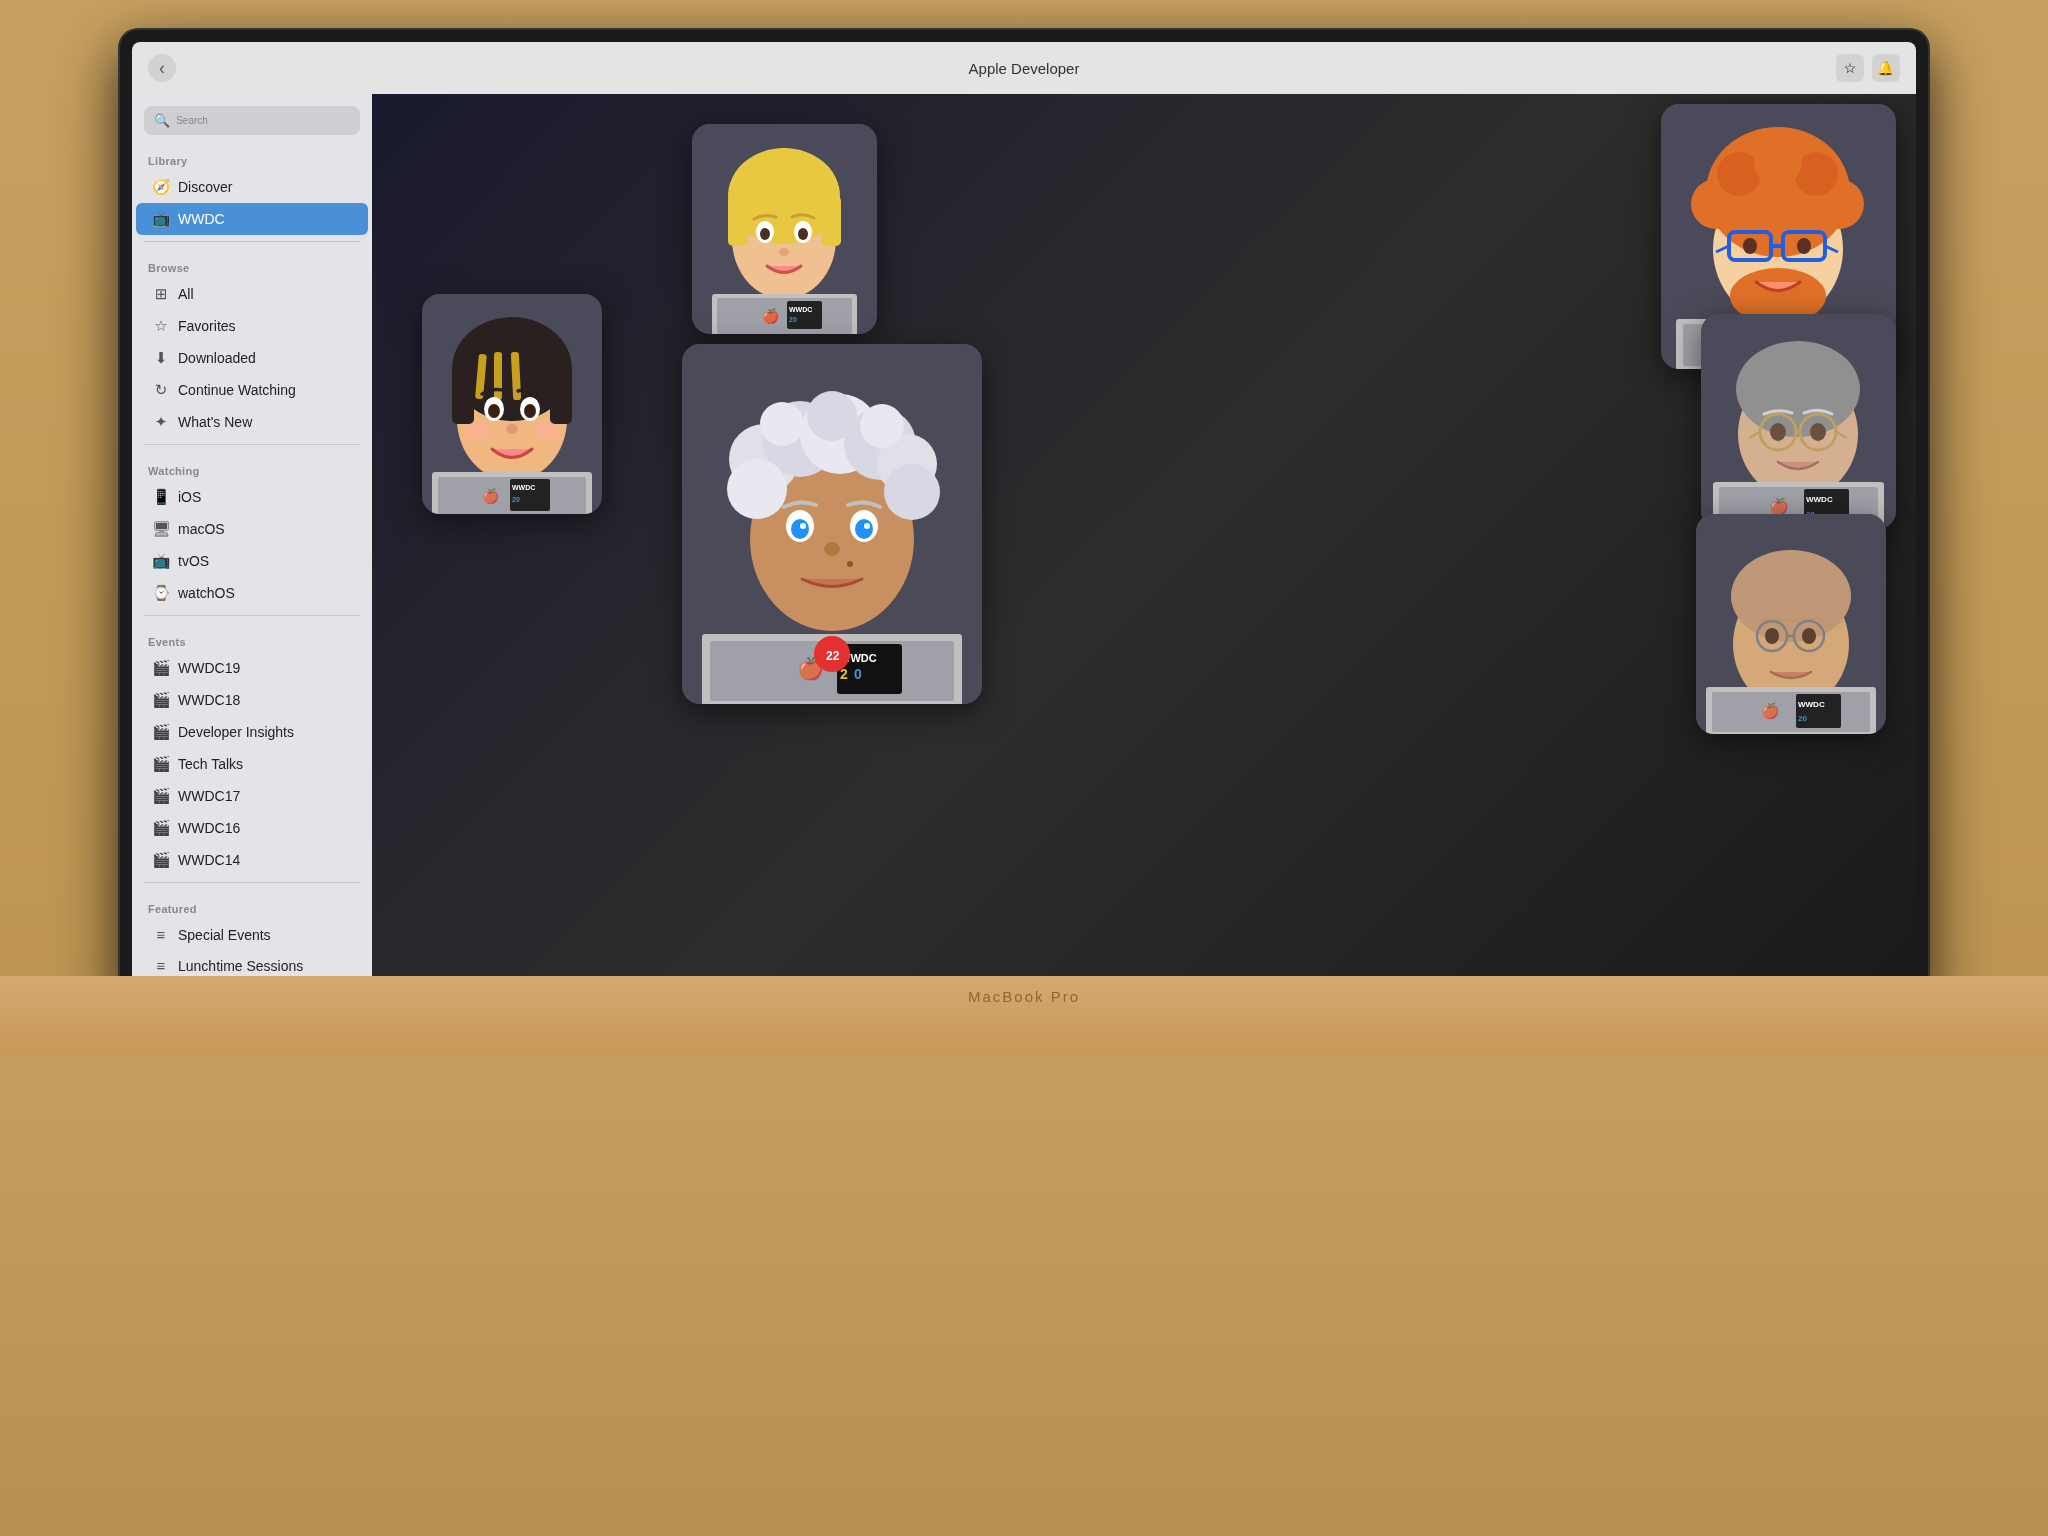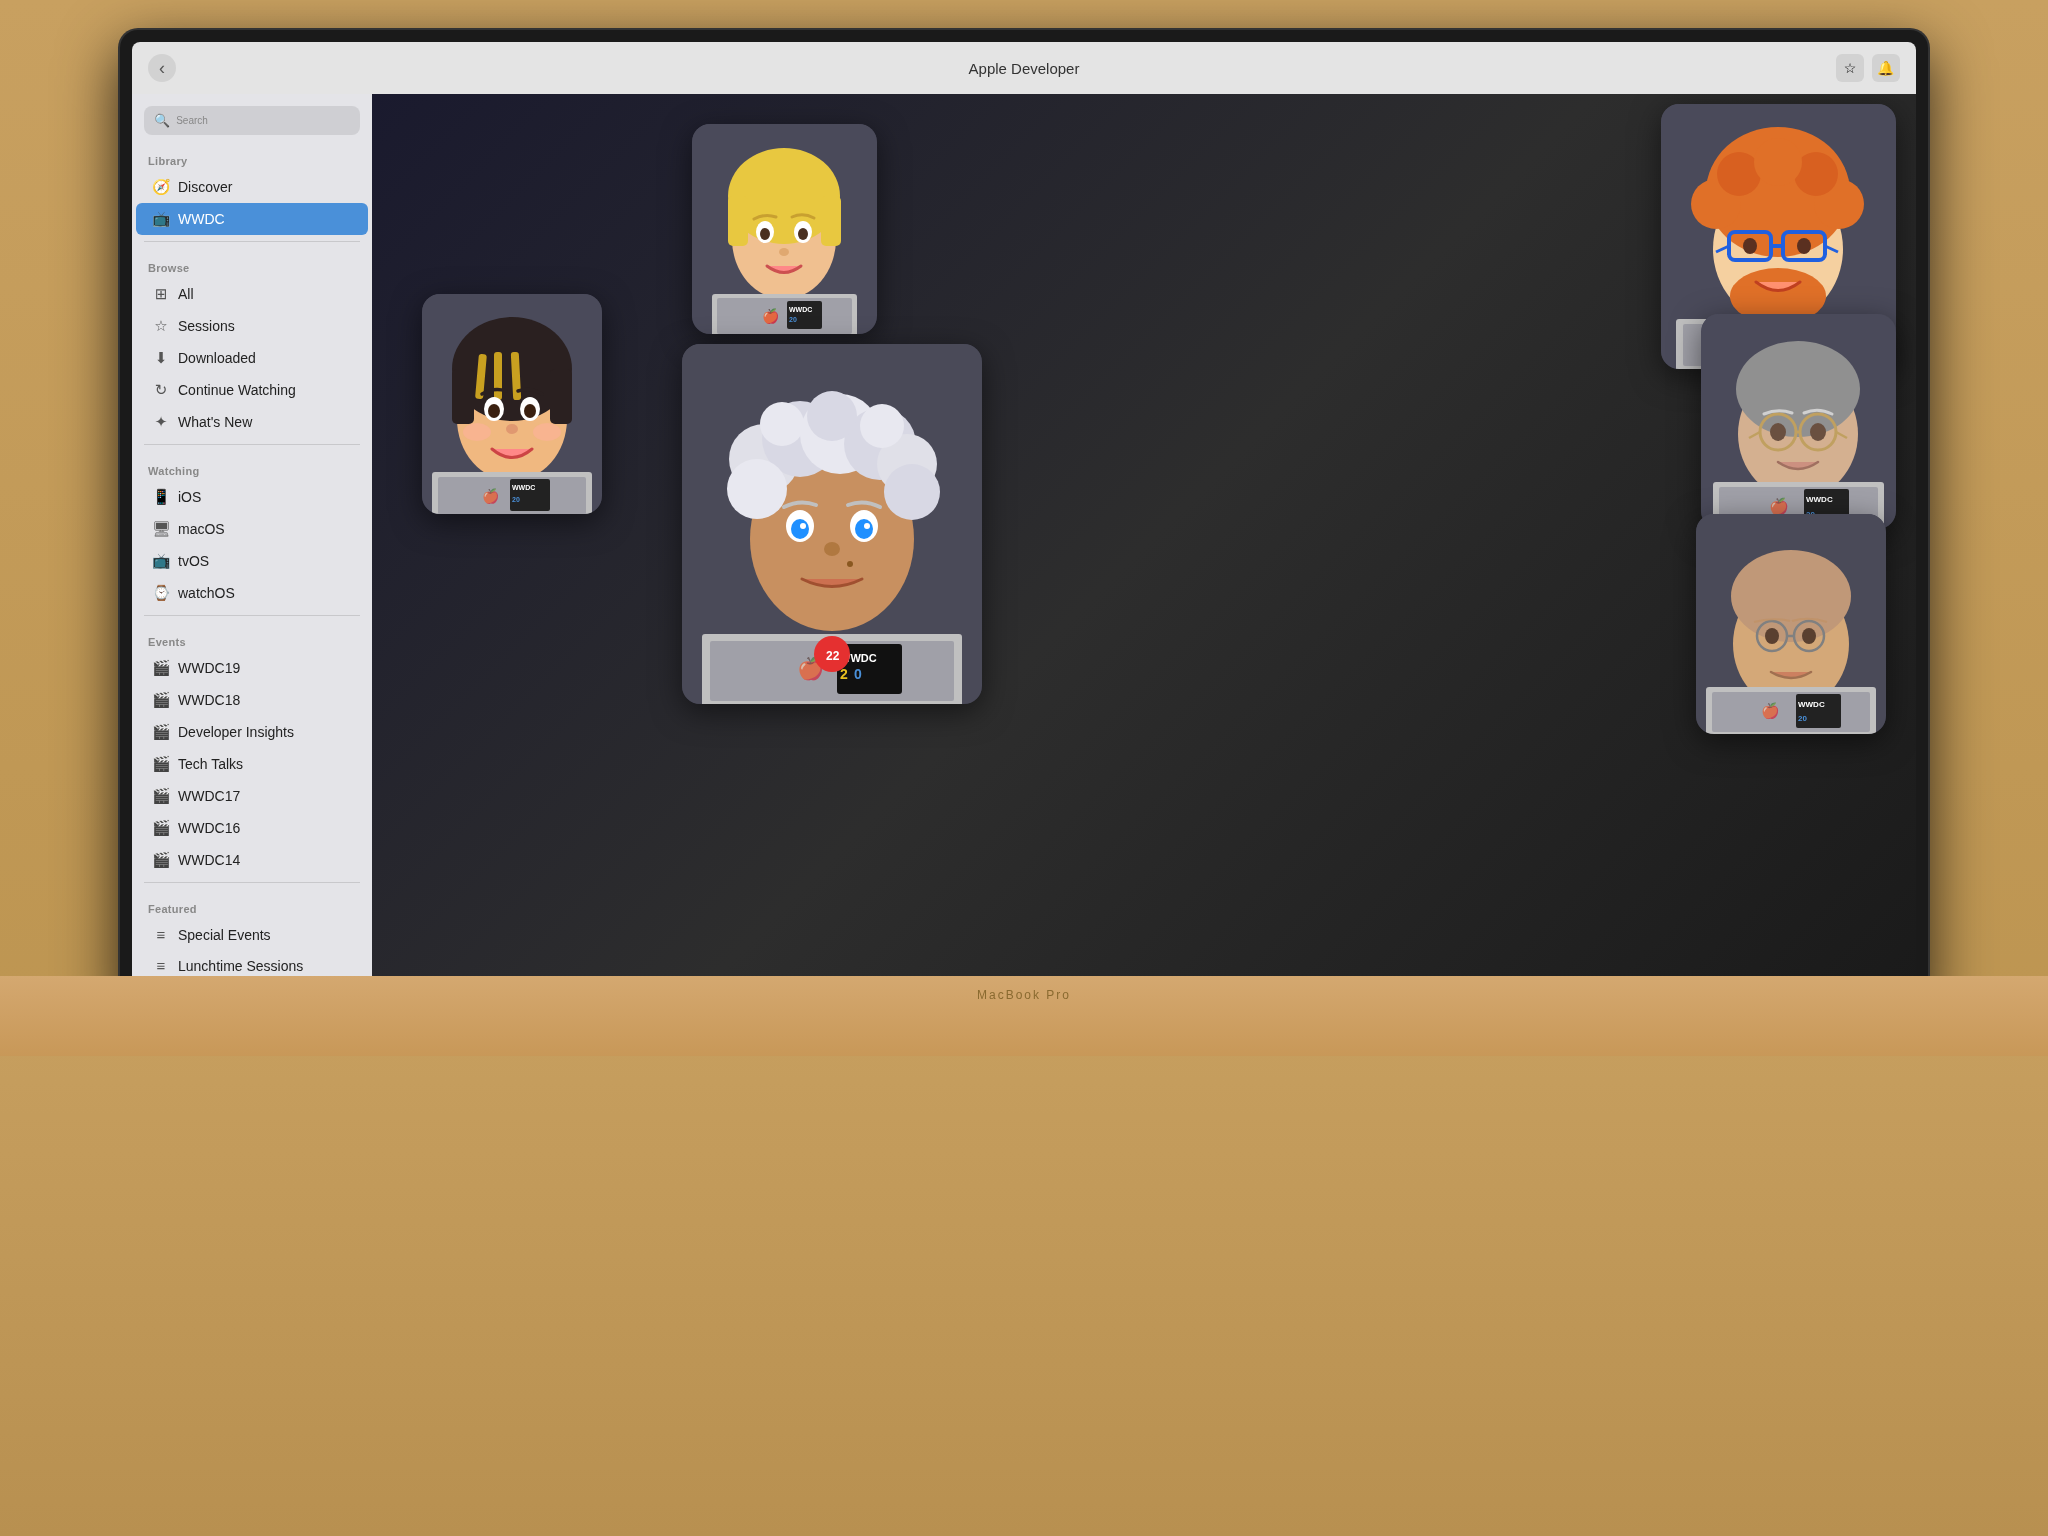--- a/index.html
+++ b/index.html
@@ -227,21 +227,21 @@
       height: 80px;
       background: linear-gradient(180deg, #d4a870 0%, #c89858 100%);
     }
 
     .macbook-label {
       position: absolute;
       top: 988px;
       left: 50%;
       transform: translateX(-50%);
       color: #8a6a30;
-      font-size: 12px;
+      font-size: 15px;
       font-weight: 300;
       letter-spacing: 2px;
       z-index: 5;
     }
 
     .touchbar {
       position: absolute;
       top: 1010px;
       left: 50%;
       transform: translateX(-50%);
@@ -313,21 +313,21 @@
           <div class="divider"></div>
 
           <div class="section-label">Browse</div>
 
           <div class="sidebar-item">
             <span class="item-icon">⊞</span>
             <span>All</span>
           </div>
           <div class="sidebar-item">
             <span class="item-icon">☆</span>
-            <span>Sessions</span>
+            <span>Favorites</span>
           </div>
           <div class="sidebar-item">
             <span class="item-icon">⬇</span>
             <span>Downloaded</span>
           </div>
           <div class="sidebar-item">
             <span class="item-icon">↻</span>
             <span>Continue Watching</span>
           </div>
           <div class="sidebar-item">

